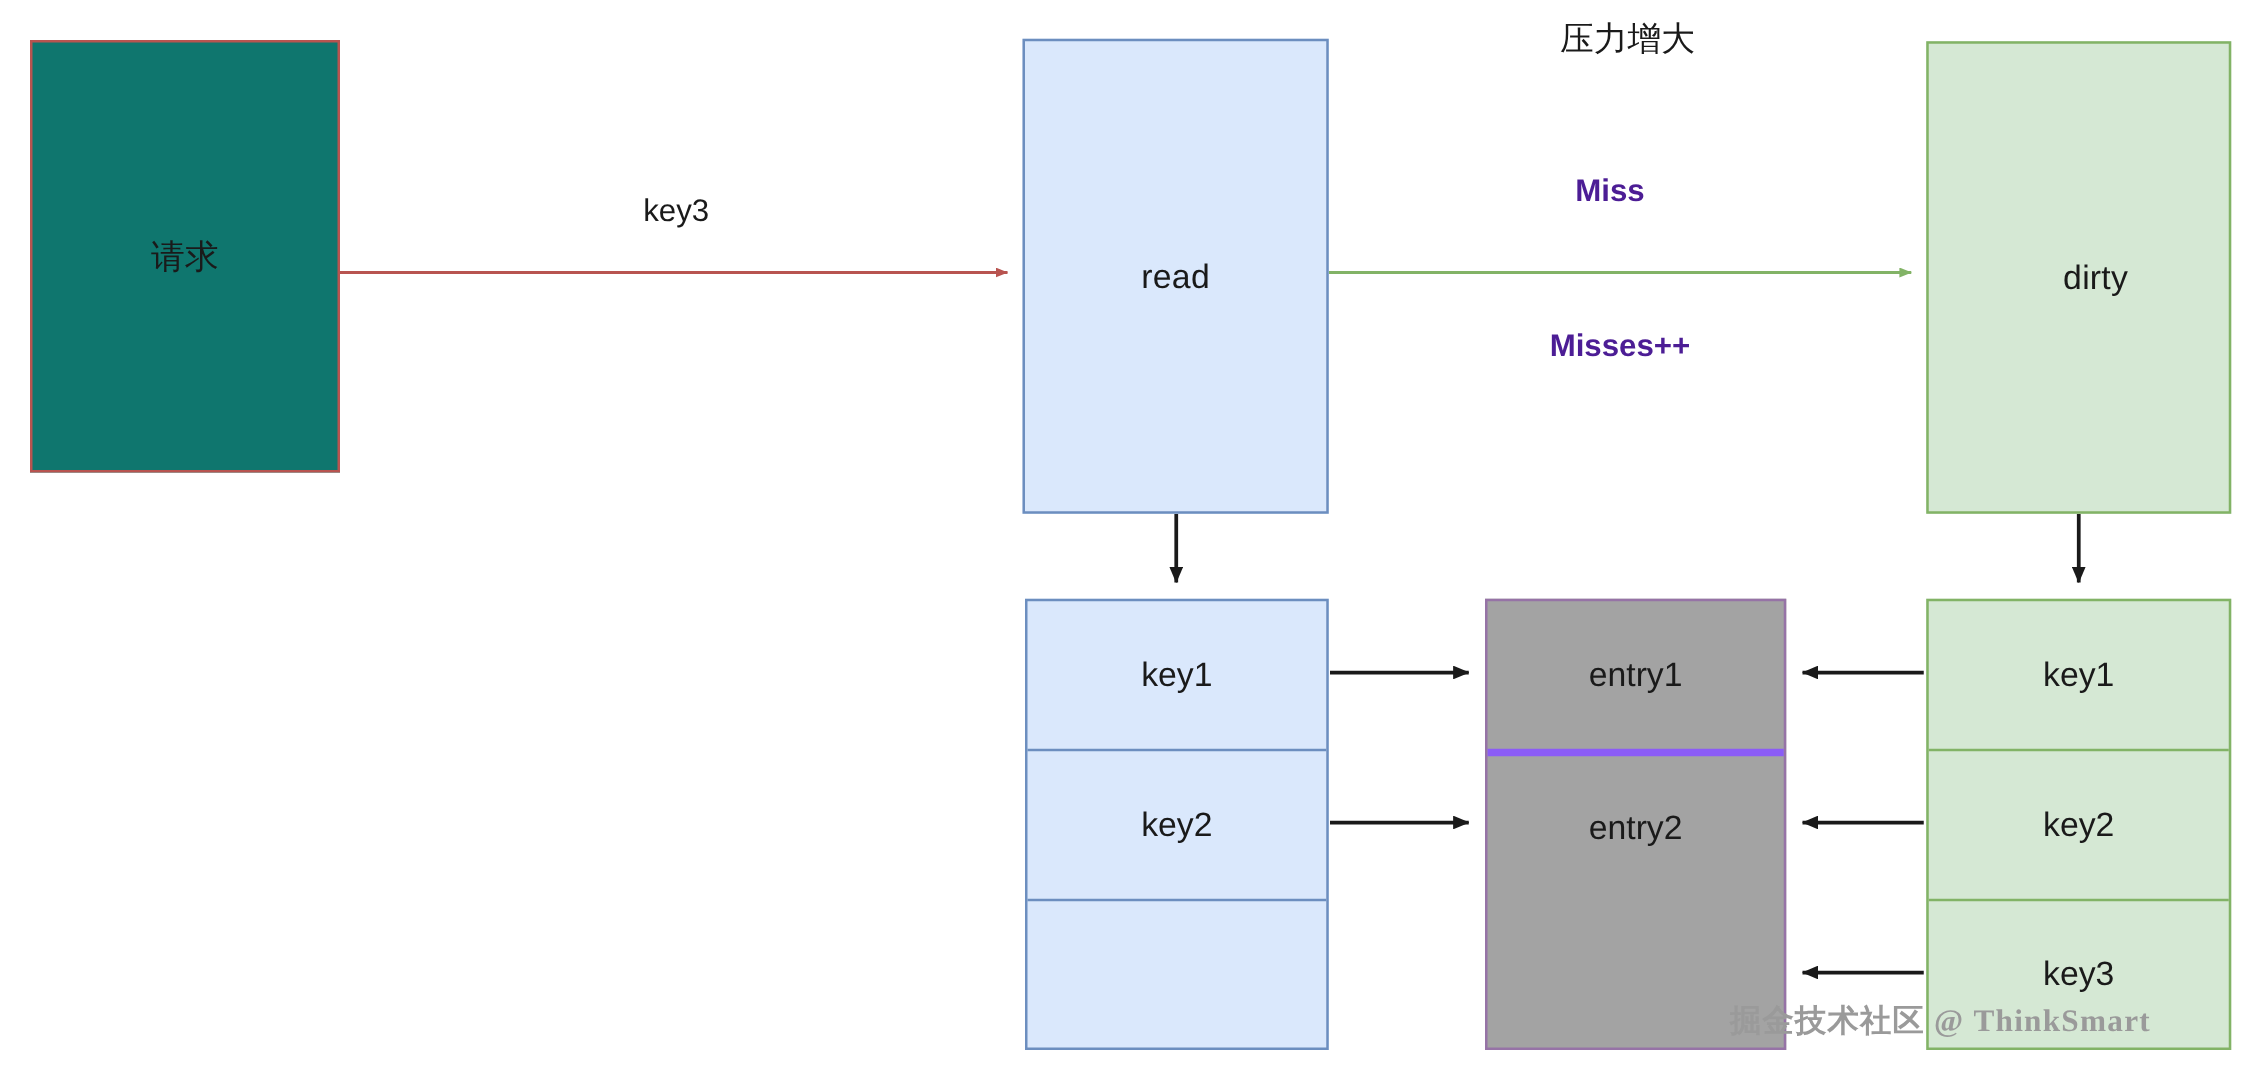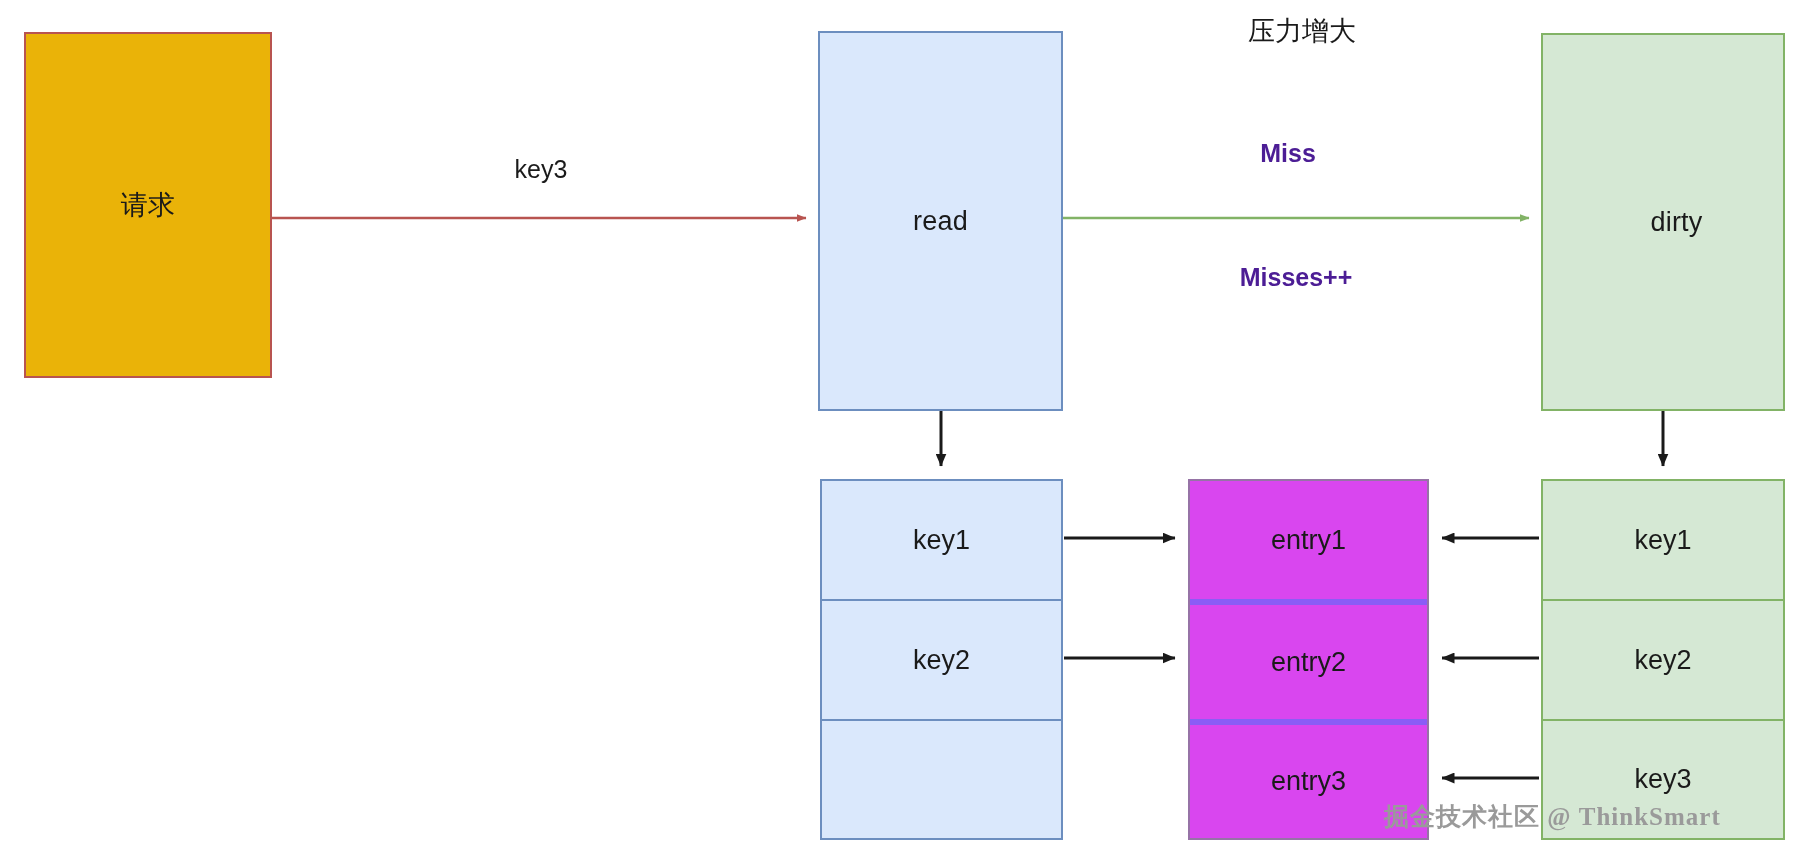--- a/index.html
+++ b/index.html
@@ -24,42 +24,42 @@
     box-sizing: border-box;
     display: flex;
     align-items: center;
     justify-content: center;
     font-size: 27px;
     color: #1a1a1a;
     letter-spacing: 0.2px;
   }
 
   .box-request {
-    background: #eab308;
+    background: #0f766e;
     border: 2px solid #b85450;
   }
   .box-read {
     background: #dae8fc;
     border: 2px solid #6c8ebf;
   }
   .box-dirty {
     background: #d5e8d4;
     border: 2px solid #82b366;
   }
 
   
   .tbl {
     position: absolute;
     box-sizing: border-box;
     display: flex;
     flex-direction: column;
     text-align: center;
   }
   .tbl-blue  { background:#dae8fc; border:2px solid #6c8ebf; }
-  .tbl-purple{ background:#d946ef; border:2px solid #9673a6; }
+  .tbl-purple{ background:#a3a3a3; border:2px solid #9673a6; }
   .tbl-green { background:#d5e8d4; border:2px solid #82b366; }
 
   .tbl-row {
     box-sizing: border-box;
     display: flex;
     align-items: center;
     justify-content: center;
     font-size: 27px;
     color: #1a1a1a;
     flex: 0 0 auto;
@@ -175,21 +175,20 @@
 
   <div class="tbl tbl-blue" style="left:820px; top:479px; width:243px; height:361px;">
     <div class="tbl-row" style="height:118px;">key1</div>
     <div class="tbl-row" style="height:120px;">key2</div>
     <div class="tbl-row" style="height:119px;"></div>
   </div>
 
   <div class="tbl tbl-purple" style="left:1188px; top:479px; width:241px; height:361px;">
     <div class="tbl-row" style="height:118px;">entry1</div>
     <div class="tbl-row" style="height:120px;">entry2</div>
-    <div class="tbl-row" style="height:119px;">entry3</div>
   </div>
 
   <div class="tbl tbl-green" style="left:1541px; top:479px; width:244px; height:361px;">
     <div class="tbl-row" style="height:118px;">key1</div>
     <div class="tbl-row" style="height:120px;">key2</div>
     <div class="tbl-row" style="height:119px;">key3</div>
   </div>
 
   <div class="watermark" style="left:1384px; top:800px;">掘金技术社区 @ ThinkSmart</div>
 

